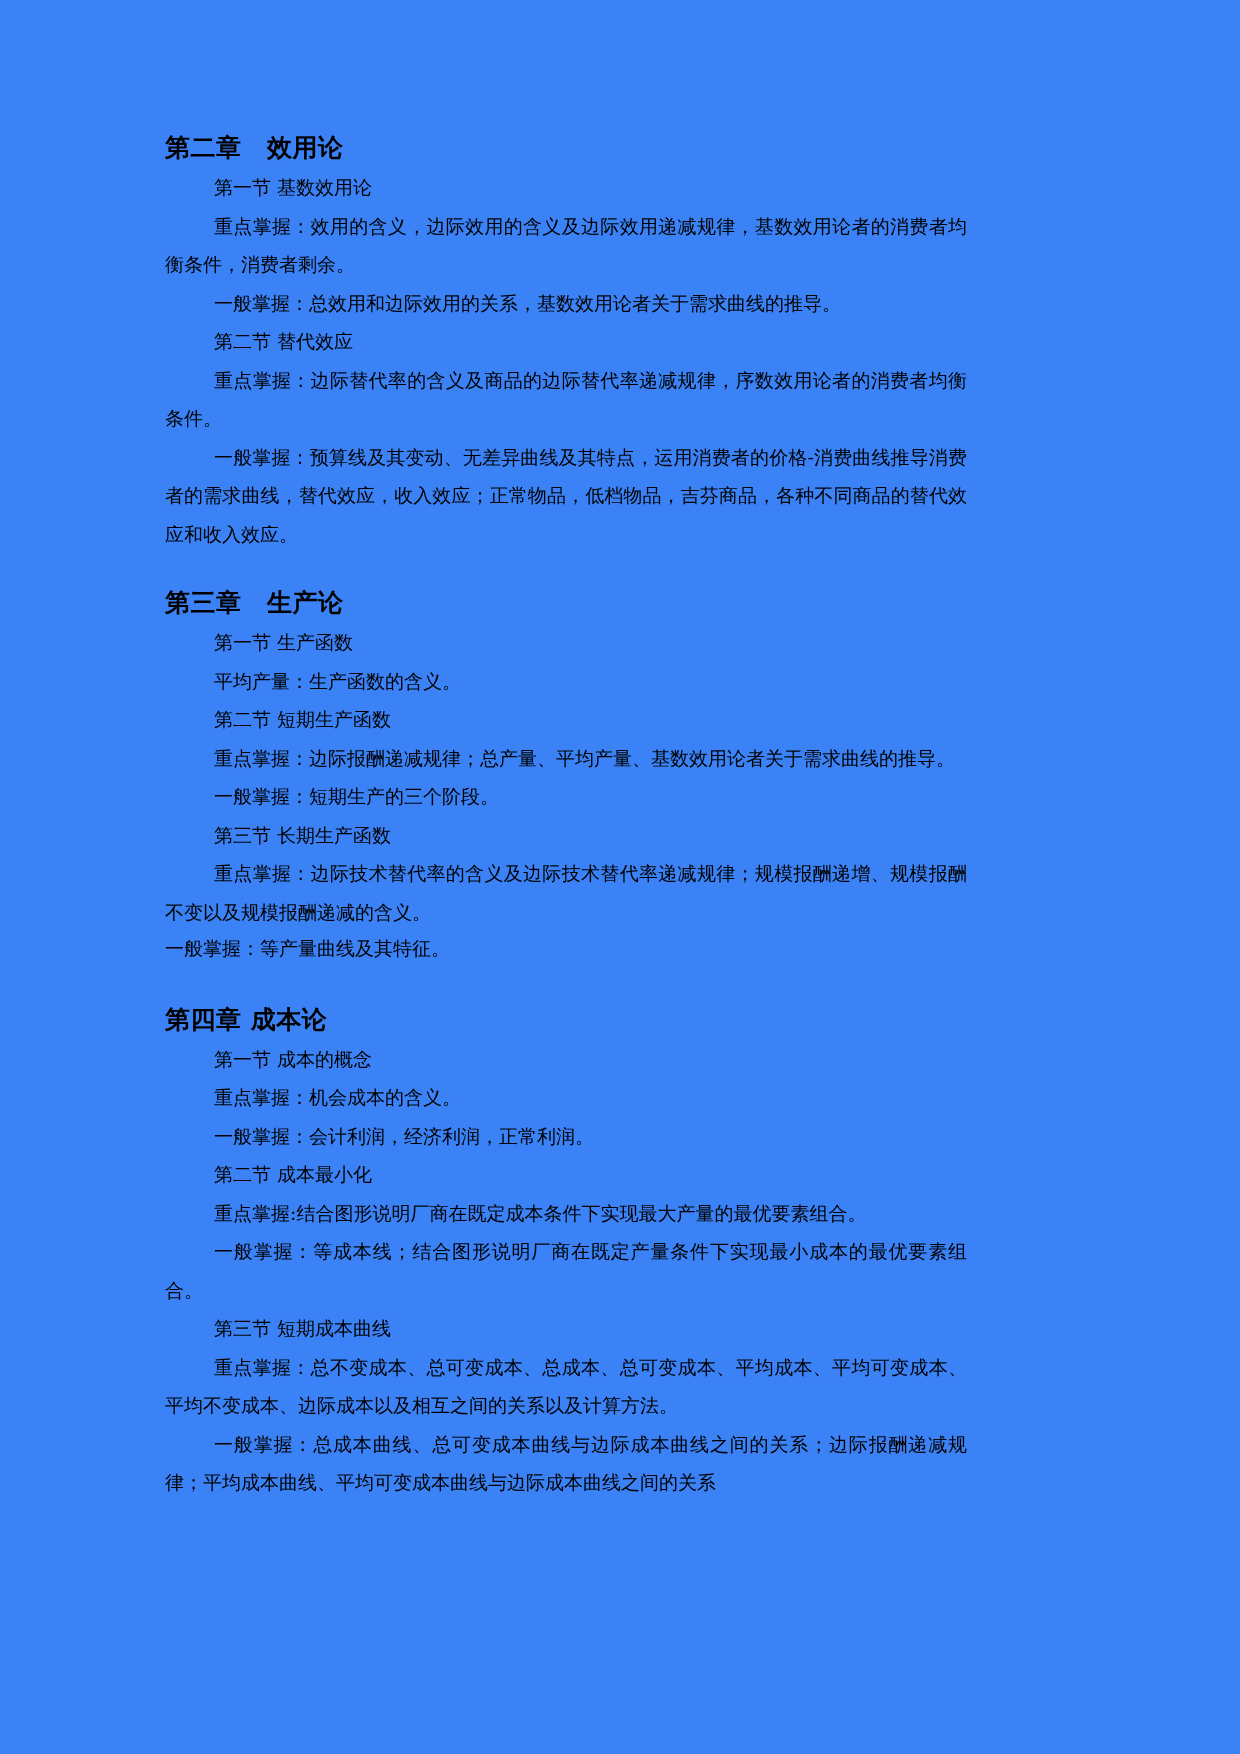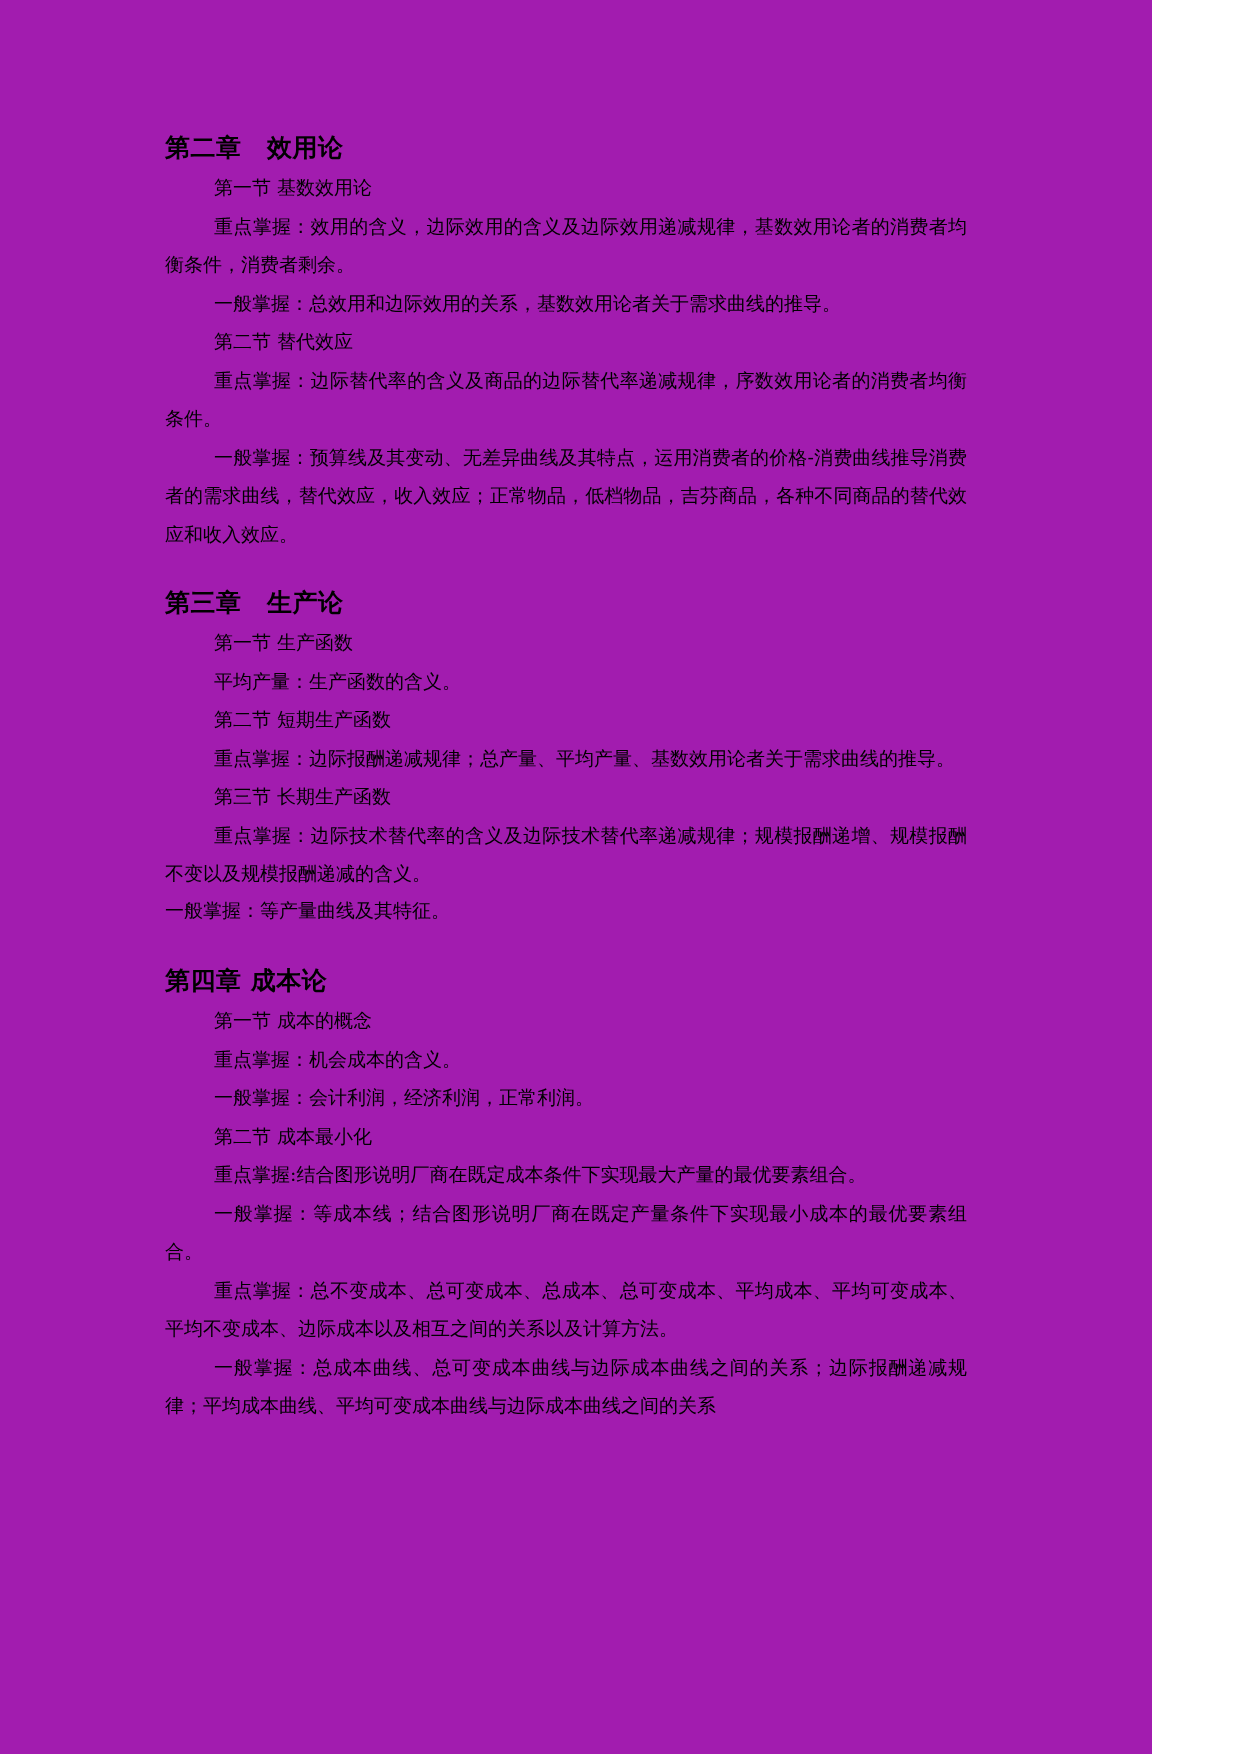--- a/index.html
+++ b/index.html
@@ -7,23 +7,23 @@
     margin: 0;
     padding: 0;
     background: #ffffff;
   }
   body {
     font-family: "DejaVu Serif", "Liberation Serif", serif;
     color: #000000;
   }
   .page {
     position: relative;
-    width: 1152px;
+    width: 1240px;
     height: 1754px;
-    background: #a21caf;
+    background: #3b82f6;
     overflow: hidden;
     box-sizing: border-box;
   }
   .content {
     position: absolute;
     left: 165px;
     top: 128px;
     width: 802px;
   }
   
@@ -74,29 +74,31 @@
         <p class="para section">第二节 替代效应</p>
         <p class="para">重点掌握：边际替代率的含义及商品的边际替代率递减规律，序数效用论者的消费者均衡条件。</p>
         <p class="para">一般掌握：预算线及其变动、无差异曲线及其特点，运用消费者的价格-消费曲线推导消费者的需求曲线，替代效应，收入效应；正常物品，低档物品，吉芬商品，各种不同商品的替代效应和收入效应。</p>
       </div>
       <div class="chapter-block">
         <h1 class="chapter-title">第三章　生产论</h1>
         <p class="para section">第一节 生产函数</p>
         <p class="para">平均产量：生产函数的含义。</p>
         <p class="para section">第二节 短期生产函数</p>
         <p class="para">重点掌握：边际报酬递减规律；总产量、平均产量、基数效用论者关于需求曲线的推导。</p>
+        <p class="para">一般掌握：短期生产的三个阶段。</p>
         <p class="para section">第三节 长期生产函数</p>
         <p class="para">重点掌握：边际技术替代率的含义及边际技术替代率递减规律；规模报酬递增、规模报酬不变以及规模报酬递减的含义。</p>
         <p class="para noindent">一般掌握：等产量曲线及其特征。</p>
       </div>
       <div class="chapter-block">
         <h1 class="chapter-title">第四章 成本论</h1>
         <p class="para section">第一节 成本的概念</p>
         <p class="para">重点掌握：机会成本的含义。</p>
         <p class="para">一般掌握：会计利润，经济利润，正常利润。</p>
         <p class="para section">第二节 成本最小化</p>
         <p class="para">重点掌握:结合图形说明厂商在既定成本条件下实现最大产量的最优要素组合。</p>
         <p class="para">一般掌握：等成本线；结合图形说明厂商在既定产量条件下实现最小成本的最优要素组合。</p>
+        <p class="para section">第三节 短期成本曲线</p>
         <p class="para">重点掌握：总不变成本、总可变成本、总成本、总可变成本、平均成本、平均可变成本、平均不变成本、边际成本以及相互之间的关系以及计算方法。</p>
         <p class="para">一般掌握：总成本曲线、总可变成本曲线与边际成本曲线之间的关系；边际报酬递减规律；平均成本曲线、平均可变成本曲线与边际成本曲线之间的关系</p>
       </div>
     </div>
 </div>
 
 </body></html>

